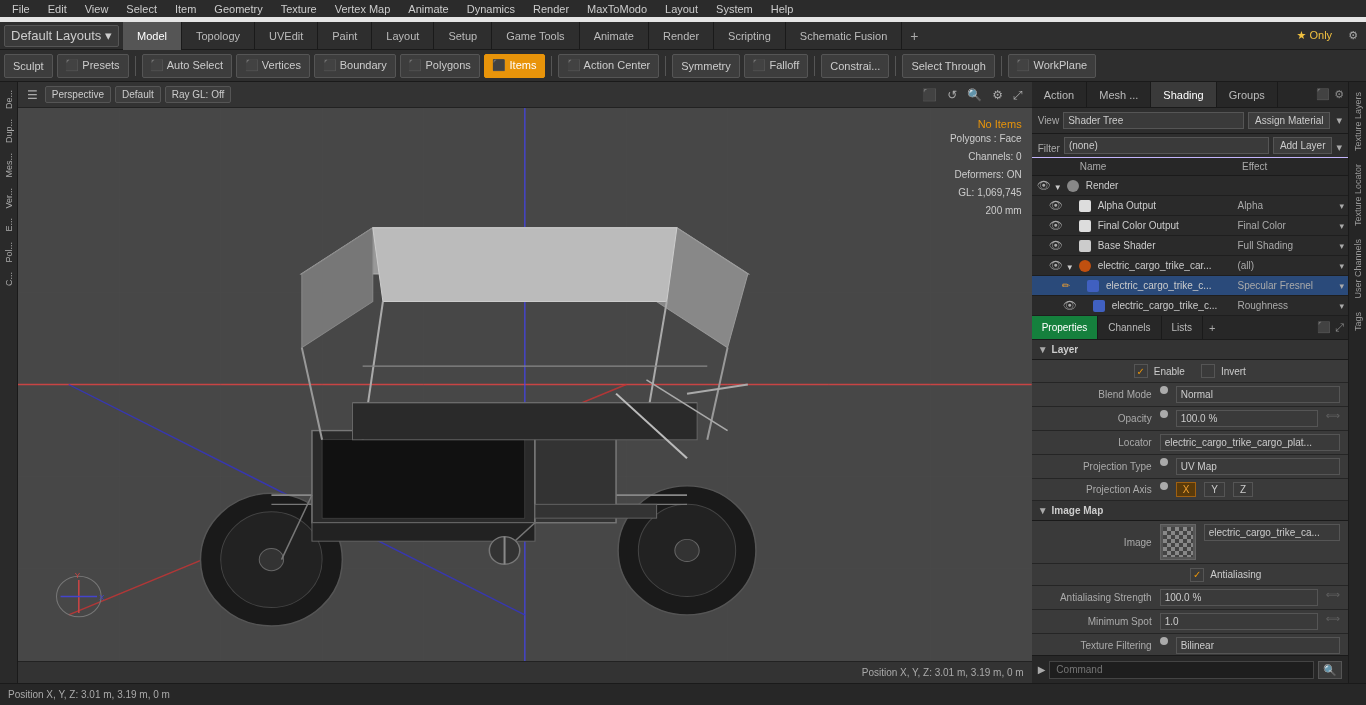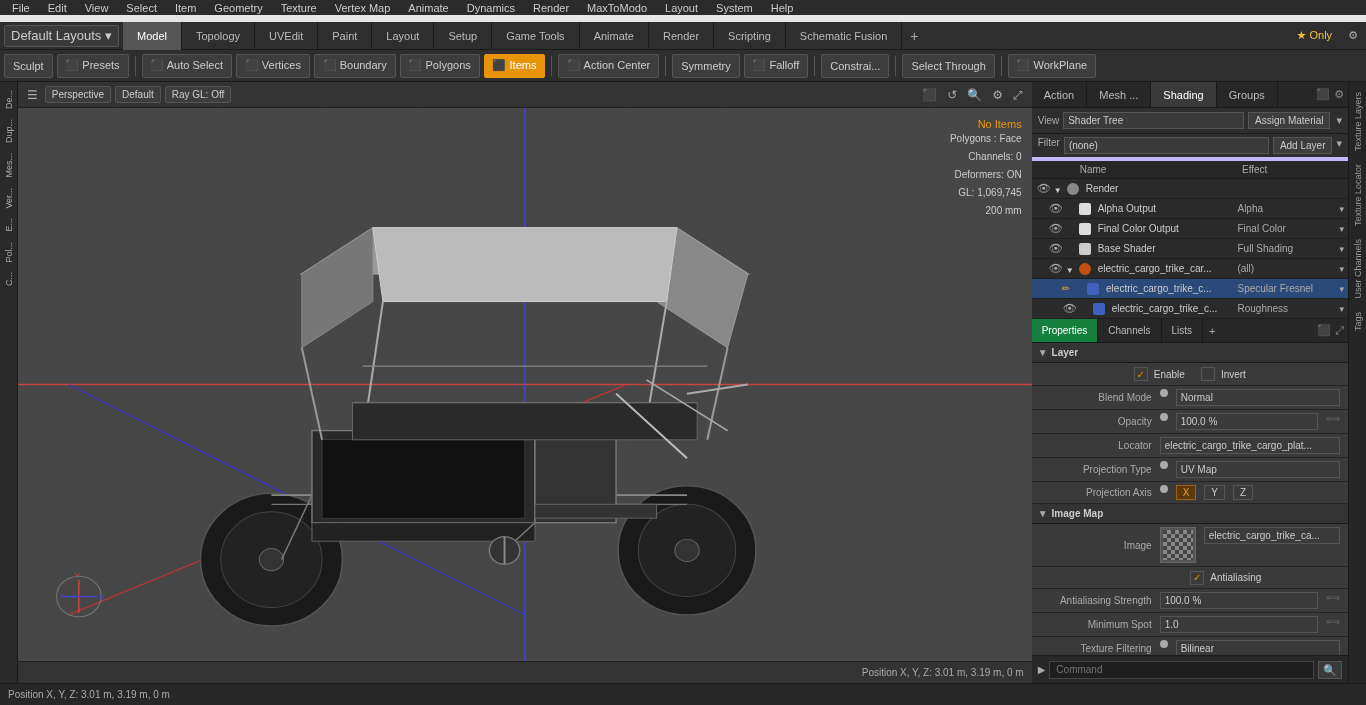--- a/index.html
+++ b/index.html
@@ -1,19 +1,19 @@
 <!DOCTYPE html>
 <html><head>
   <meta charset="utf-8">
   <style>
     * { box-sizing: border-box; margin: 0; padding: 0; }
     body { background: #3a3a3a; color: #ccc; font-family: 'Segoe UI', Arial, sans-serif; font-size: 11px; width: 1366px; height: 705px; overflow: hidden; }
 
     
-    .menu-bar { background: #2b2b2b; height: 22px; display: flex; align-items: center; padding: 0 4px; gap: 2px; border-bottom: 7px solid #e5e5e5; }
+    .menu-bar { background: #2b2b2b; height: 22px; display: flex; align-items: center; padding: 0 4px; gap: 2px; border-bottom: 5px solid #e5e5e5; }
     .menu-item { color: #ccc; padding: 2px 8px; cursor: pointer; font-size: 11px; }
 
     
     .toolbar-row { background: #2e2e2e; height: 28px; display: flex; align-items: center; border-bottom: 1px solid #1a1a1a; }
     .layout-selector { background: #3a3a3a; color: #ccc; border: 1px solid #555; padding: 2px 6px; font-size: 13px; height: 22px; margin: 0 4px; border-radius: 2px; }
     .tab-strip { display: flex; align-items: stretch; height: 28px; }
     .tab { padding: 0 14px; display: flex; align-items: center; font-size: 11px; color: #bbb; cursor: pointer; border-right: 1px solid #1a1a1a; }
     .tab.active { background: #555; color: #fff; }
     .tab-plus { padding: 0 8px; display: flex; align-items: center; color: #aaa; cursor: pointer; font-size: 14px; }
     .star-only { margin-left: auto; color: #f0c040; padding: 0 8px; font-size: 11px; }
@@ -52,21 +52,21 @@
     .panel-tab { padding: 0 12px; display: flex; align-items: center; font-size: 11px; color: #bbb; cursor: pointer; border-right: 1px solid #1a1a1a; }
     .panel-tab.active { background: #3a3a3a; color: #fff; }
 
     
     .shader-header { display: flex; align-items: center; gap: 4px; padding: 4px 6px; background: #2e2e2e; border-bottom: 1px solid #1a1a1a; }
     .shader-label { color: #aaa; font-size: 10px; }
     .shader-select { background: #3a3a3a; border: 1px solid #555; color: #ccc; font-size: 10px; padding: 2px 4px; flex: 1; }
     .assign-btn { background: #3d3d3d; border: 1px solid #555; color: #ccc; font-size: 10px; padding: 2px 6px; cursor: pointer; white-space: nowrap; }
 
     
-    .filter-row { display: flex; align-items: flex-start; gap: 4px; padding: 3px 6px; background: #2e2e2e; border-bottom: 4px solid #c4b5fd; }
+    .filter-row { display: flex; align-items: flex-end; gap: 4px; padding: 3px 6px; background: #2e2e2e; border-bottom: 1px solid #c4b5fd; }
     .filter-label { color: #aaa; font-size: 10px; }
     .filter-select { background: #3a3a3a; border: 1px solid #555; color: #ccc; font-size: 10px; padding: 2px 4px; flex: 1; }
     .add-layer-btn { background: #3d3d3d; border: 1px solid #555; color: #ccc; font-size: 10px; padding: 2px 6px; cursor: pointer; }
 
     
     .shader-tree { background: #2a2a2a; flex: 0 0 auto; }
     .tree-header { display: flex; align-items: center; padding: 3px 6px; border-bottom: 1px solid #1a1a1a; background: #272727; }
     .tree-col-name { flex: 1; color: #aaa; font-size: 10px; }
     .tree-col-effect { width: 100px; color: #aaa; font-size: 10px; }
 

